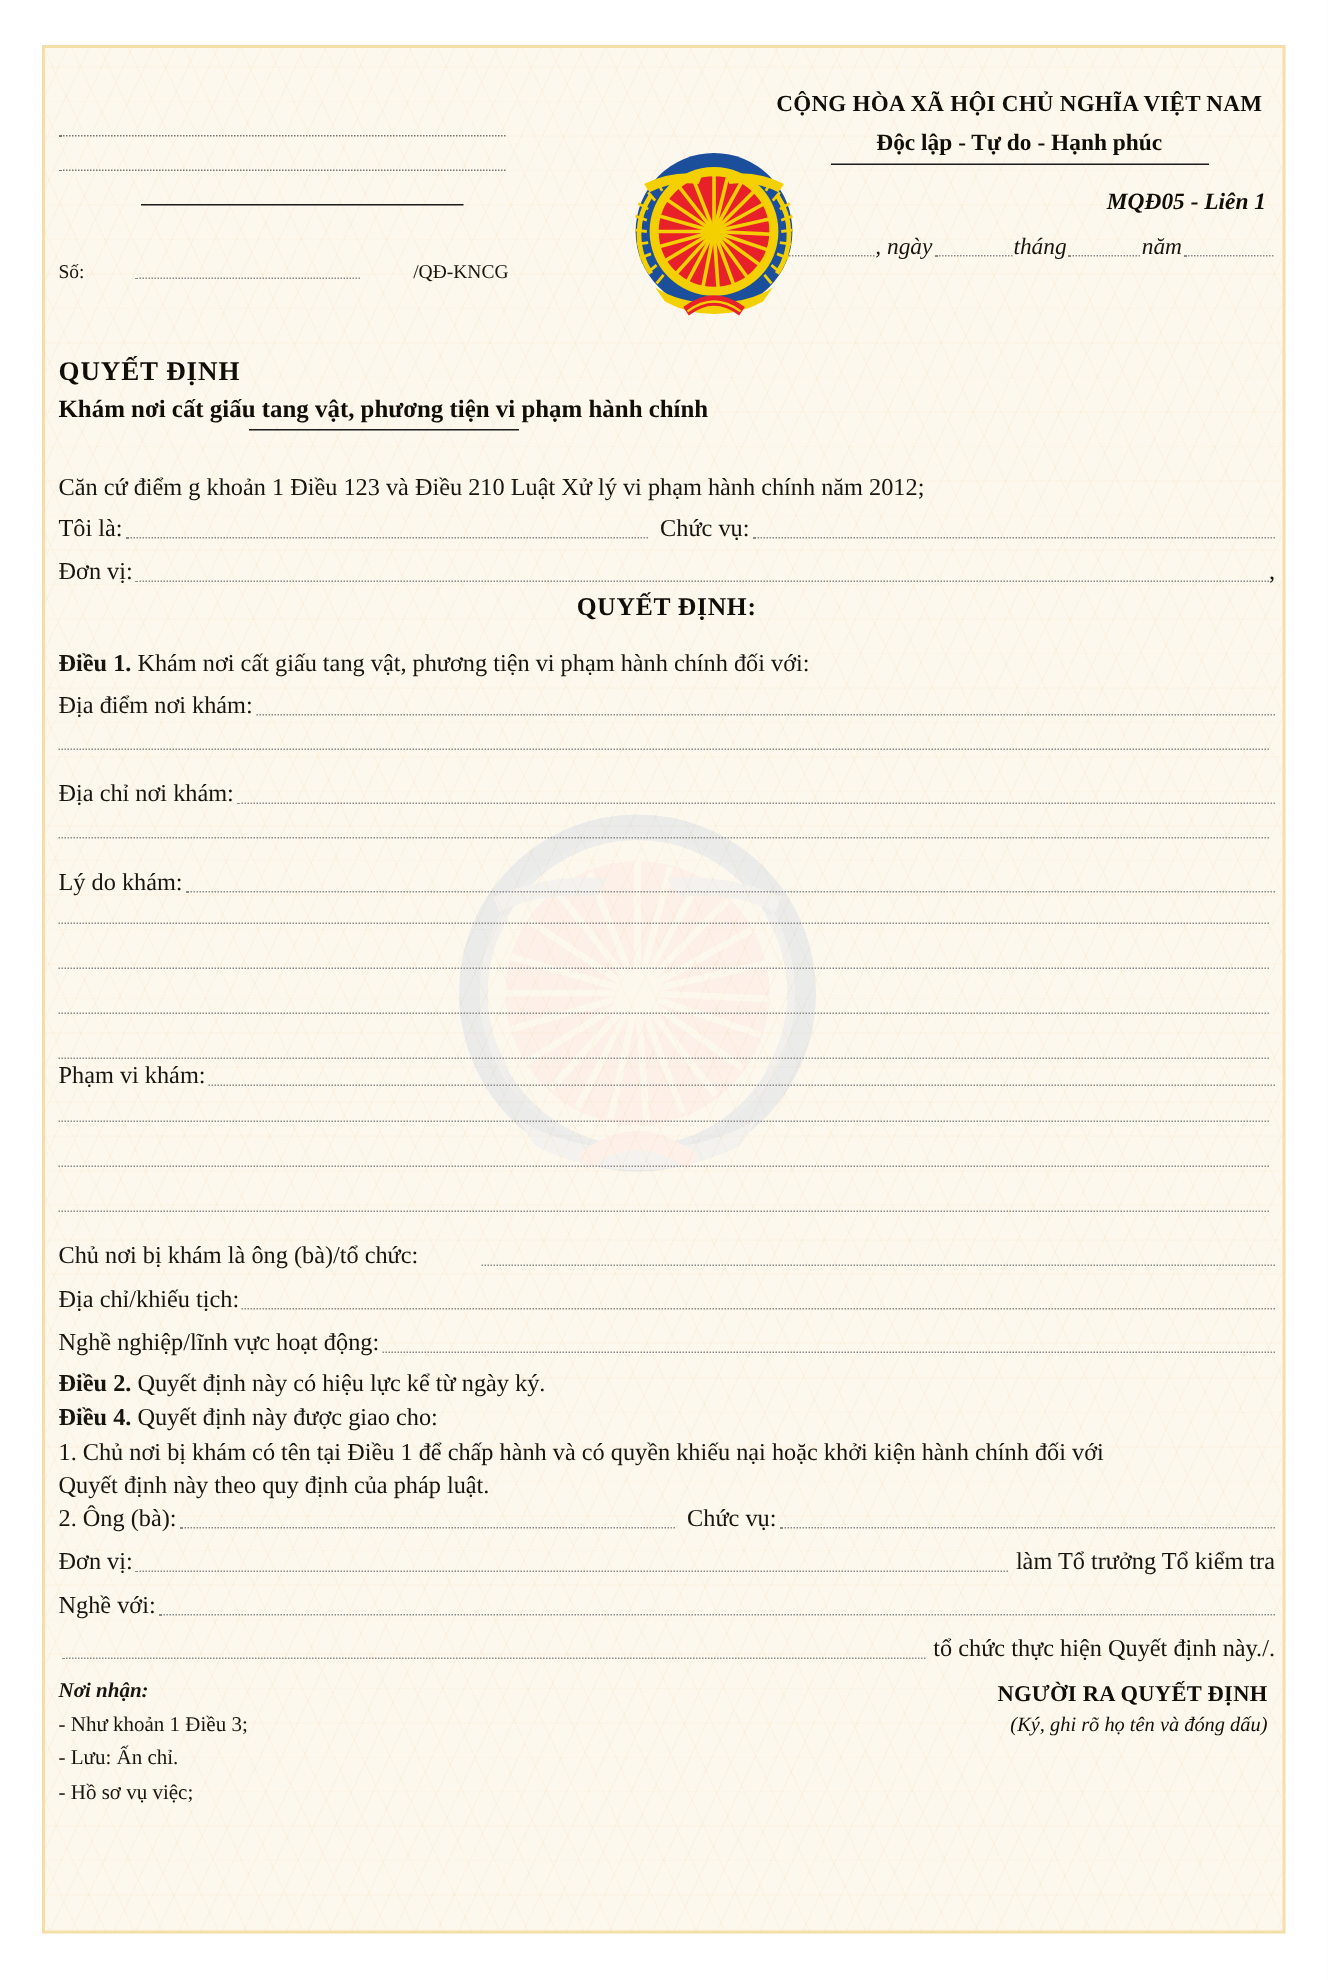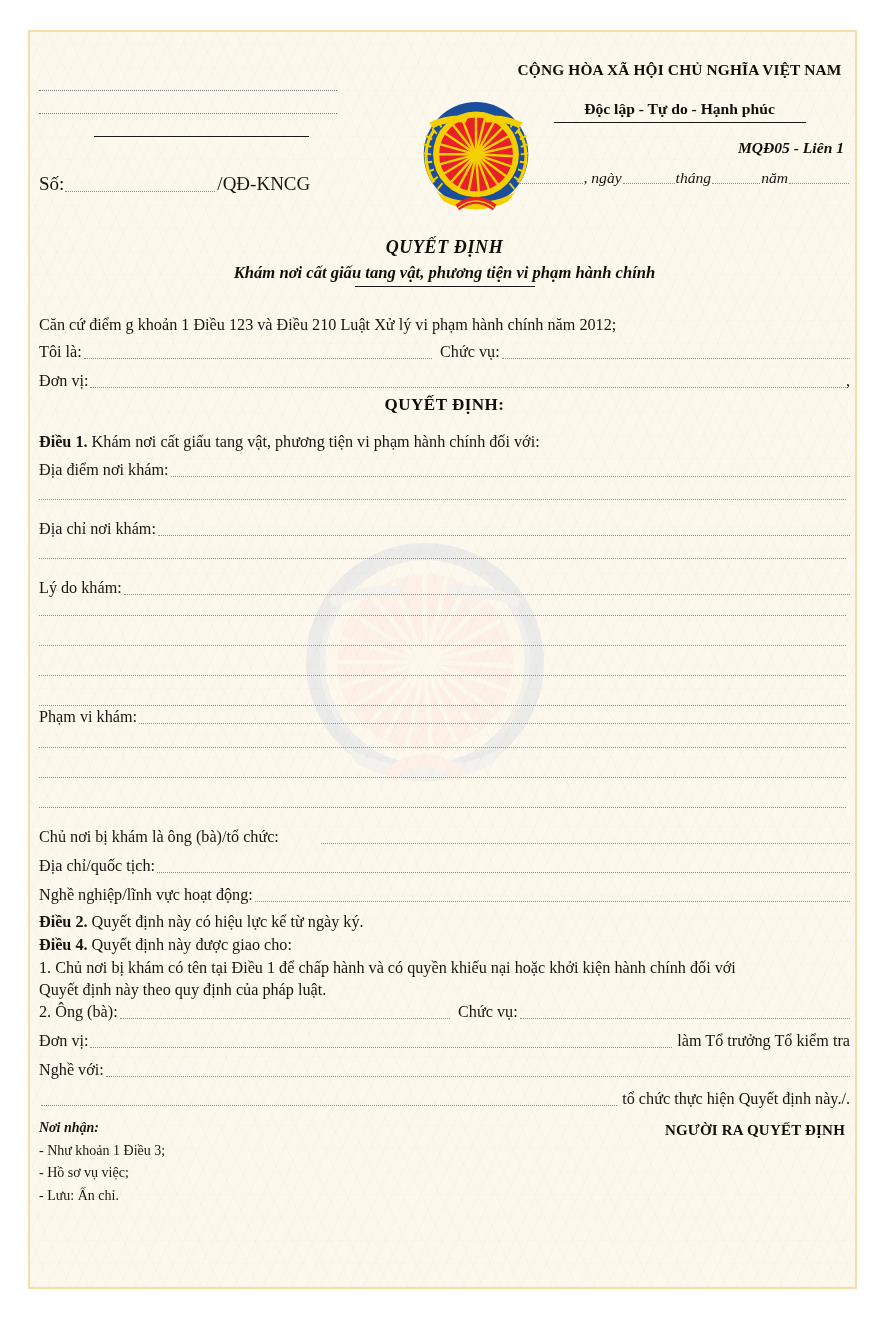--- a/index.html
+++ b/index.html
@@ -48,33 +48,33 @@
 
   
   .hdr{position:absolute;left:9px;top:28px;width:811px;height:150px;}
   .hdr-left{position:absolute;left:0;top:0;width:300px;}
   .hl-dot{border-bottom:1px dotted #777;height:0;margin:0 0 22px 0;}
   .hl-dot.l1{width:298px;margin-top:30px;}
   .hl-dot.l2{width:298px;}
   .hl-solid{width:215px;margin:0 0 0 55px;border-bottom:1.6px solid #1a1a1a;height:0;}
   .so-row{
     position:absolute;left:0;top:113px;width:300px;
-    display:flex;align-items:flex-end;font-size:19px;color:#17150f;
+    display:flex;align-items:flex-end;font-size:13px;color:#17150f;justify-content:space-between;
   }
   .so-row .lbl{white-space:pre;}
   .so-row .dots{margin:0 2px 3px 1px;max-width:150px;}
 
   .hdr-right{position:absolute;left:470px;top:0;width:341px;text-align:center;}
   .nation{
     font-size:15.4px;font-weight:bold;letter-spacing:.15px;
     color:#100e09;line-height:1.28;white-space:nowrap;
   }
   .motto{
     font-size:15.6px;font-weight:bold;color:#100e09;
-    line-height:1.3;margin-top:19px;
+    line-height:1.3;margin-top:6px;
   }
   .motto-underline{
     width:252px;height:0;border-bottom:1.6px solid #1a1a1a;
     margin:3px auto 0 auto;
   }
   .formcode{
     font-size:15.6px;font-style:italic;font-weight:bold;color:#100e09;
     text-align:right;margin-top:16px;padding-right:6px;
   }
   .datel{
@@ -85,21 +85,21 @@
   .datel .d1{max-width:76px;}
   .datel .d2{max-width:52px;}
   .datel .d3{max-width:48px;}
   .datel .d4{max-width:60px;}
   .datel .w{white-space:pre;}
 
   
   .emblem{position:absolute;left:390px;top:66px;width:112px;height:122px;}
 
   
-  .title-wrap{position:absolute;left:9px;top:205px;width:811px;text-align:center;font-style:italic;}
+  .title-wrap{position:absolute;left:9px;top:205px;width:811px;text-align:left;}
   .t1{font-size:18px;font-weight:bold;letter-spacing:.6px;color:#100e09;}
   .t2{font-size:16.6px;font-weight:bold;color:#100e09;margin-top:5px;position:relative;display:inline-block;}
   .t2-underline{
     position:absolute;left:50%;transform:translateX(-50%);
     bottom:-4px;width:180px;height:0;border-bottom:1.4px solid #1a1a1a;
   }
 
   
   .row{
     position:absolute;left:9px;width:811px;
@@ -323,21 +323,21 @@
     <div class="fullrule" style="top:715px;"></div>
     <div class="fullrule" style="top:745px;"></div>
     <div class="fullrule" style="top:775px;"></div>
 
     <div class="row" style="top:796px;gap:40px;">
       <span class="lbl">Chủ nơi bị khám là ông (bà)/tổ chức:</span>
       <span class="dots"></span>
     </div>
 
     <div class="row" style="top:825px;">
-      <span class="lbl">Địa chỉ/quốc tịch:</span>
+      <span class="lbl">Địa chỉ/khiếu tịch:</span>
       <span class="dots"></span>
     </div>
 
     <div class="row" style="top:854px;">
       <span class="lbl">Nghề nghiệp/lĩnh vực hoạt động:</span>
       <span class="dots"></span>
     </div>
 
     <div class="plain" style="top:880px;">
       <span class="b">Điều 2.</span><span> Quyết định này có hiệu lực kể từ ngày ký.</span>
@@ -369,23 +369,24 @@
     </div>
 
     <div class="row" style="top:1058px;">
       <span class="dots"></span>
       <span class="tailtxt">tổ chức thực hiện Quyết định này./.</span>
     </div>
 
     <div class="foot-left" style="top:1088px;">
       <div class="fl-title">Nơi nhận:</div>
       <div class="fl-item">- Như khoản 1 Điều 3;</div>
+      <div class="fl-item">- Lưu: Ấn chỉ.</div>
       <div class="fl-item">- Hồ sơ vụ việc;</div>
-      <div class="fl-item">- Lưu: Ấn chỉ.</div>
     </div>
 
     <div class="foot-right" style="top:1090px;">
       <div class="fr-title">NGƯỜI RA QUYẾT ĐỊNH</div>
+      <div class="fr-sub">(Ký, ghi rõ họ tên và đóng dấu)</div>
     </div>
 
   </div>
 </div>
 </div>
 
 </body></html>

